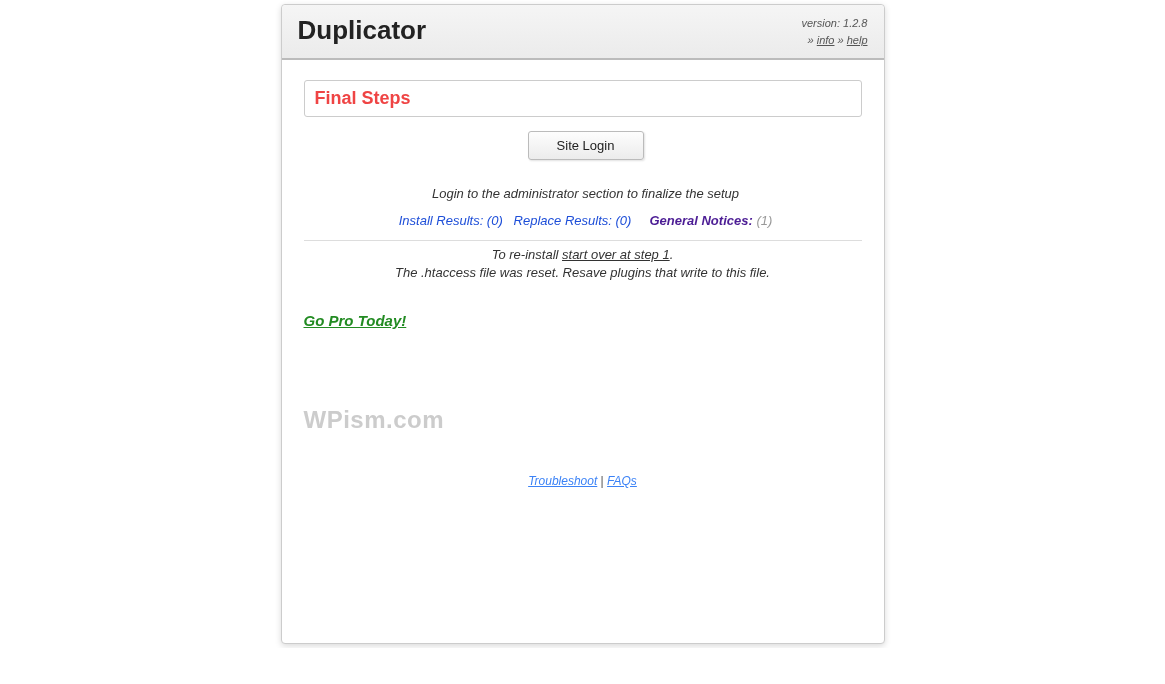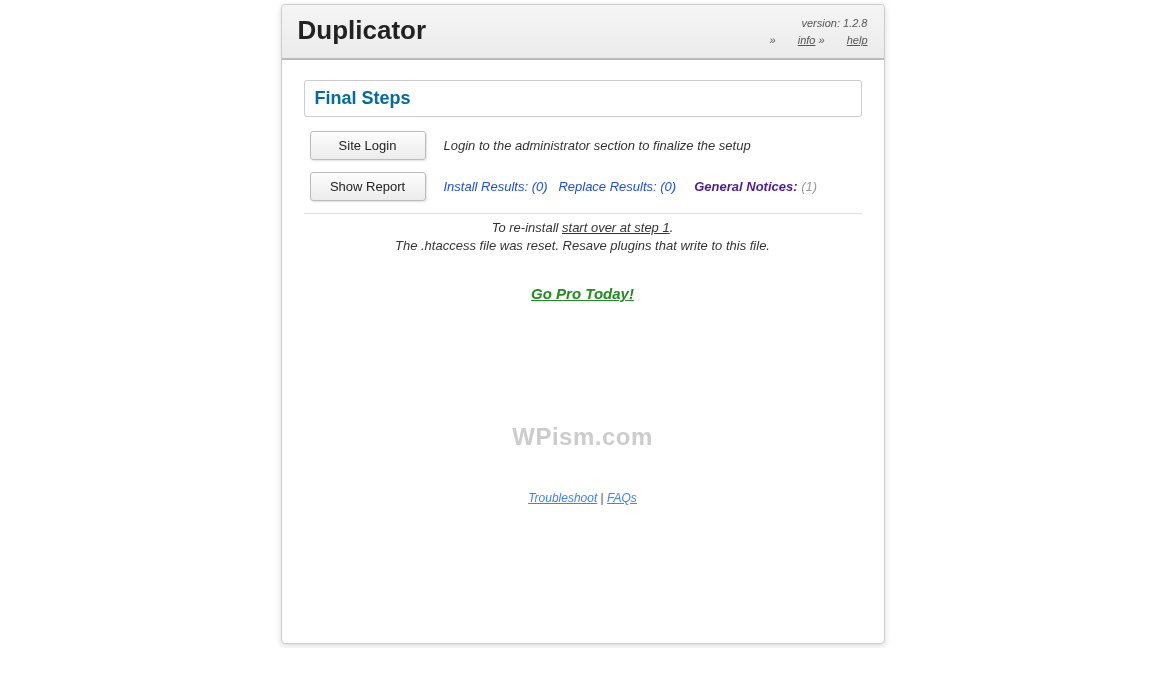--- a/index.html
+++ b/index.html
@@ -39,21 +39,20 @@
     .header-right {
       text-align: right;
       font-size: 11px;
       font-style: italic;
       color: #555;
       line-height: 1.5;
     }
     .header-right a {
       color: #555;
       font-style: italic;
-      margin-left: 19px;
     }
     .content {
       padding: 20px 22px 10px 22px;
     }
     .step-row {
       display: flex;
       justify-content: space-between;
       align-items: baseline;
       border-bottom: 1px solid #ddd;
       padding-bottom: 6px;
@@ -76,28 +75,29 @@
     .final-steps-box {
       border: 1px solid #ccc;
       border-radius: 3px;
       padding: 7px 10px;
       margin-bottom: 14px;
       background: #fff;
     }
     .final-steps-title {
       font-size: 18px;
       font-weight: bold;
-      color: #0369a1;
+      color: #ef4444;
     }
     .action-row {
       display: flex;
       align-items: center;
-      gap: 18px;
+      gap: 26px;
       margin-bottom: 12px;
       padding-left: 6px;
+      flex-direction: column;
     }
     .btn {
       background: linear-gradient(to bottom, #fdfdfd, #ececec);
       border: 1px solid #bbb;
       border-radius: 3px;
       padding: 6px 0;
       width: 116px;
       text-align: center;
       font-size: 13px;
       cursor: pointer;
@@ -138,36 +138,34 @@
       color: #333;
       text-decoration: underline;
     }
     .htaccess-line {
       font-size: 13px;
       font-style: italic;
       color: #333;
       margin-top: 3px;
     }
     .gopro {
-      text-align: center;
       margin-top: 32px;
     }
     .gopro a {
       color: #228b22;
       font-weight: bold;
       font-style: italic;
       font-size: 15px;
       text-decoration: underline;
     }
     .watermark {
-      text-align: center;
       font-size: 24px;
       font-weight: bold;
       color: #ccc;
-      margin-top: 120px;
+      margin-top: 76px;
       letter-spacing: 0.5px;
     }
     .footer-links {
       text-align: center;
       font-size: 12px;
       margin-top: 40px;
       color: #555;
       padding-bottom: 22px;
     }
     .footer-links a {
@@ -193,21 +191,20 @@
     <div class="final-steps-box">
       <div class="final-steps-title">Final Steps</div>
     </div>
 
     <div class="action-row">
       <button class="btn">Site Login</button>
       <div class="action-desc">Login to the administrator section to finalize the setup</div>
     </div>
 
     <div class="action-row">
-      <button class="btn">Show Report</button>
       <div class="report-stats">
         <span class="stat-green">Install Results: (0)</span>&nbsp;&nbsp;
         <span class="stat-green">Replace Results: (0)</span>&nbsp;&nbsp;&nbsp;&nbsp;
         <span class="stat-gray-label">General Notices:</span><span class="stat-gray-count"> (1)</span>
       </div>
     </div>
 
     <div class="divider">
       <div class="reinstall-line">
         <span>To re-install </span><a href="#">start over at step 1</a><span>.</span>

